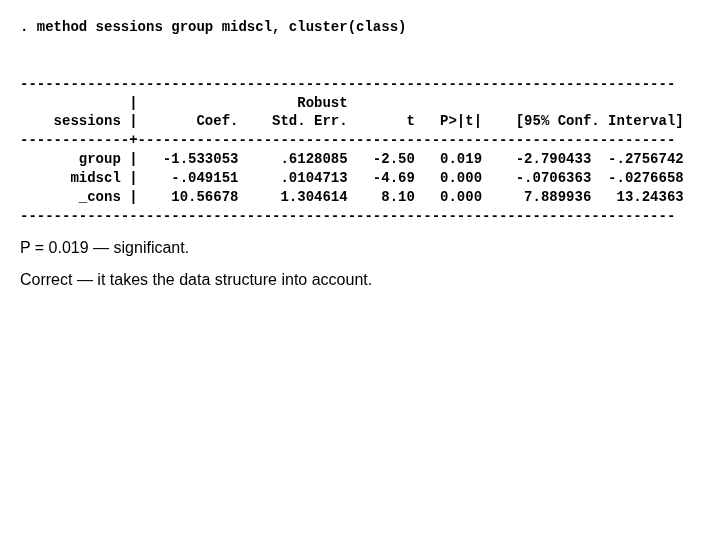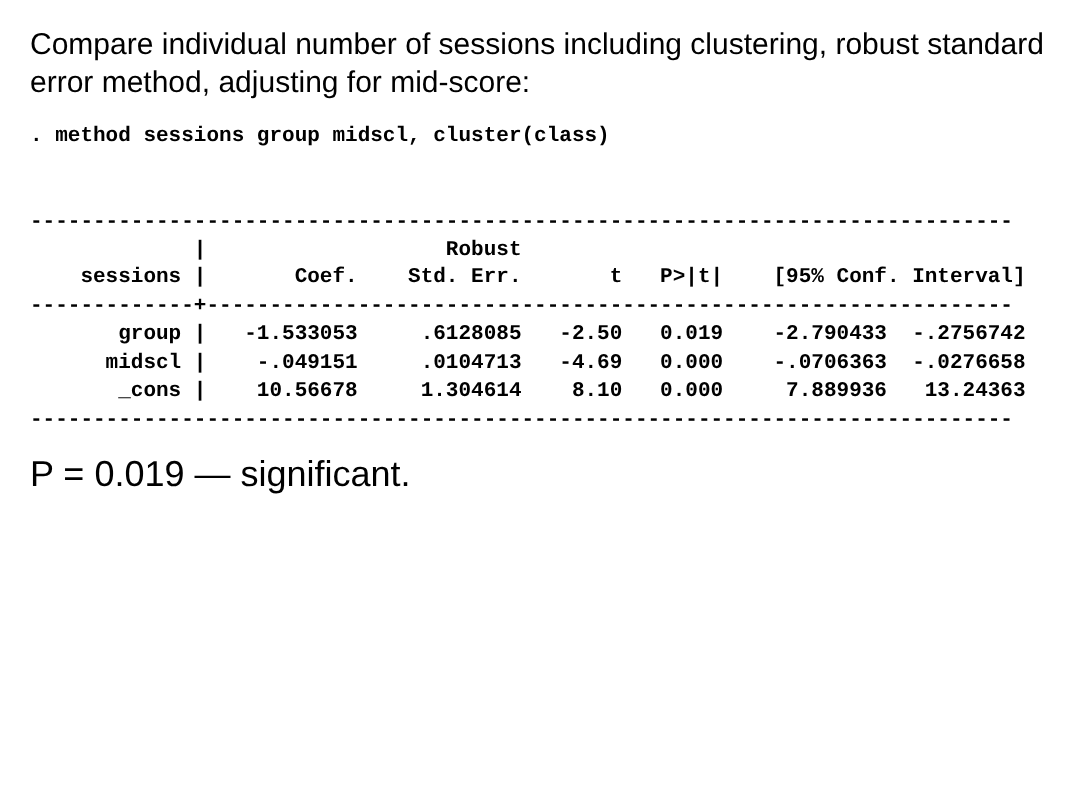--- a/index.html
+++ b/index.html
@@ -21,42 +21,42 @@
     margin-bottom: 14px;
   }
   .mono {
     font-family: "Courier New", Courier, monospace;
     font-size: 14px;
     font-weight: bold;
     white-space: pre;
     line-height: 1.35;
   }
   .concl {
-    font-size: 24px;
+    font-size: 16px;
     line-height: 1.25;
     margin-top: 12px;
   }
 </style>
 </head>
 <body>
 
 <div class="page">
 
-  <div class="intro">Compare individual number of sessions including clustering, robust standard error method, adjusting for mid-score:</div>
 
   <div class="mono">. method sessions group midscl, cluster(class)</div>
   <div class="mono"> </div>
 
 
   <div class="mono"> </div>
 
   <div class="mono" id="reg-table">------------------------------------------------------------------------------
              |                   Robust                                        
     sessions |       Coef.    Std. Err.       t   P&gt;|t|    [95% Conf. Interval]
 -------------+----------------------------------------------------------------
        group |   -1.533053     .6128085   -2.50   0.019    -2.790433  -.2756742
       midscl |    -.049151     .0104713   -4.69   0.000    -.0706363  -.0276658
        _cons |    10.56678     1.304614    8.10   0.000     7.889936   13.24363
 ------------------------------------------------------------------------------</div>
 
   <div class="concl">P = 0.019 — significant.</div>
+  <div class="concl">Correct — it takes the data structure into account.</div>
 
 </div>
 
 </body></html>

